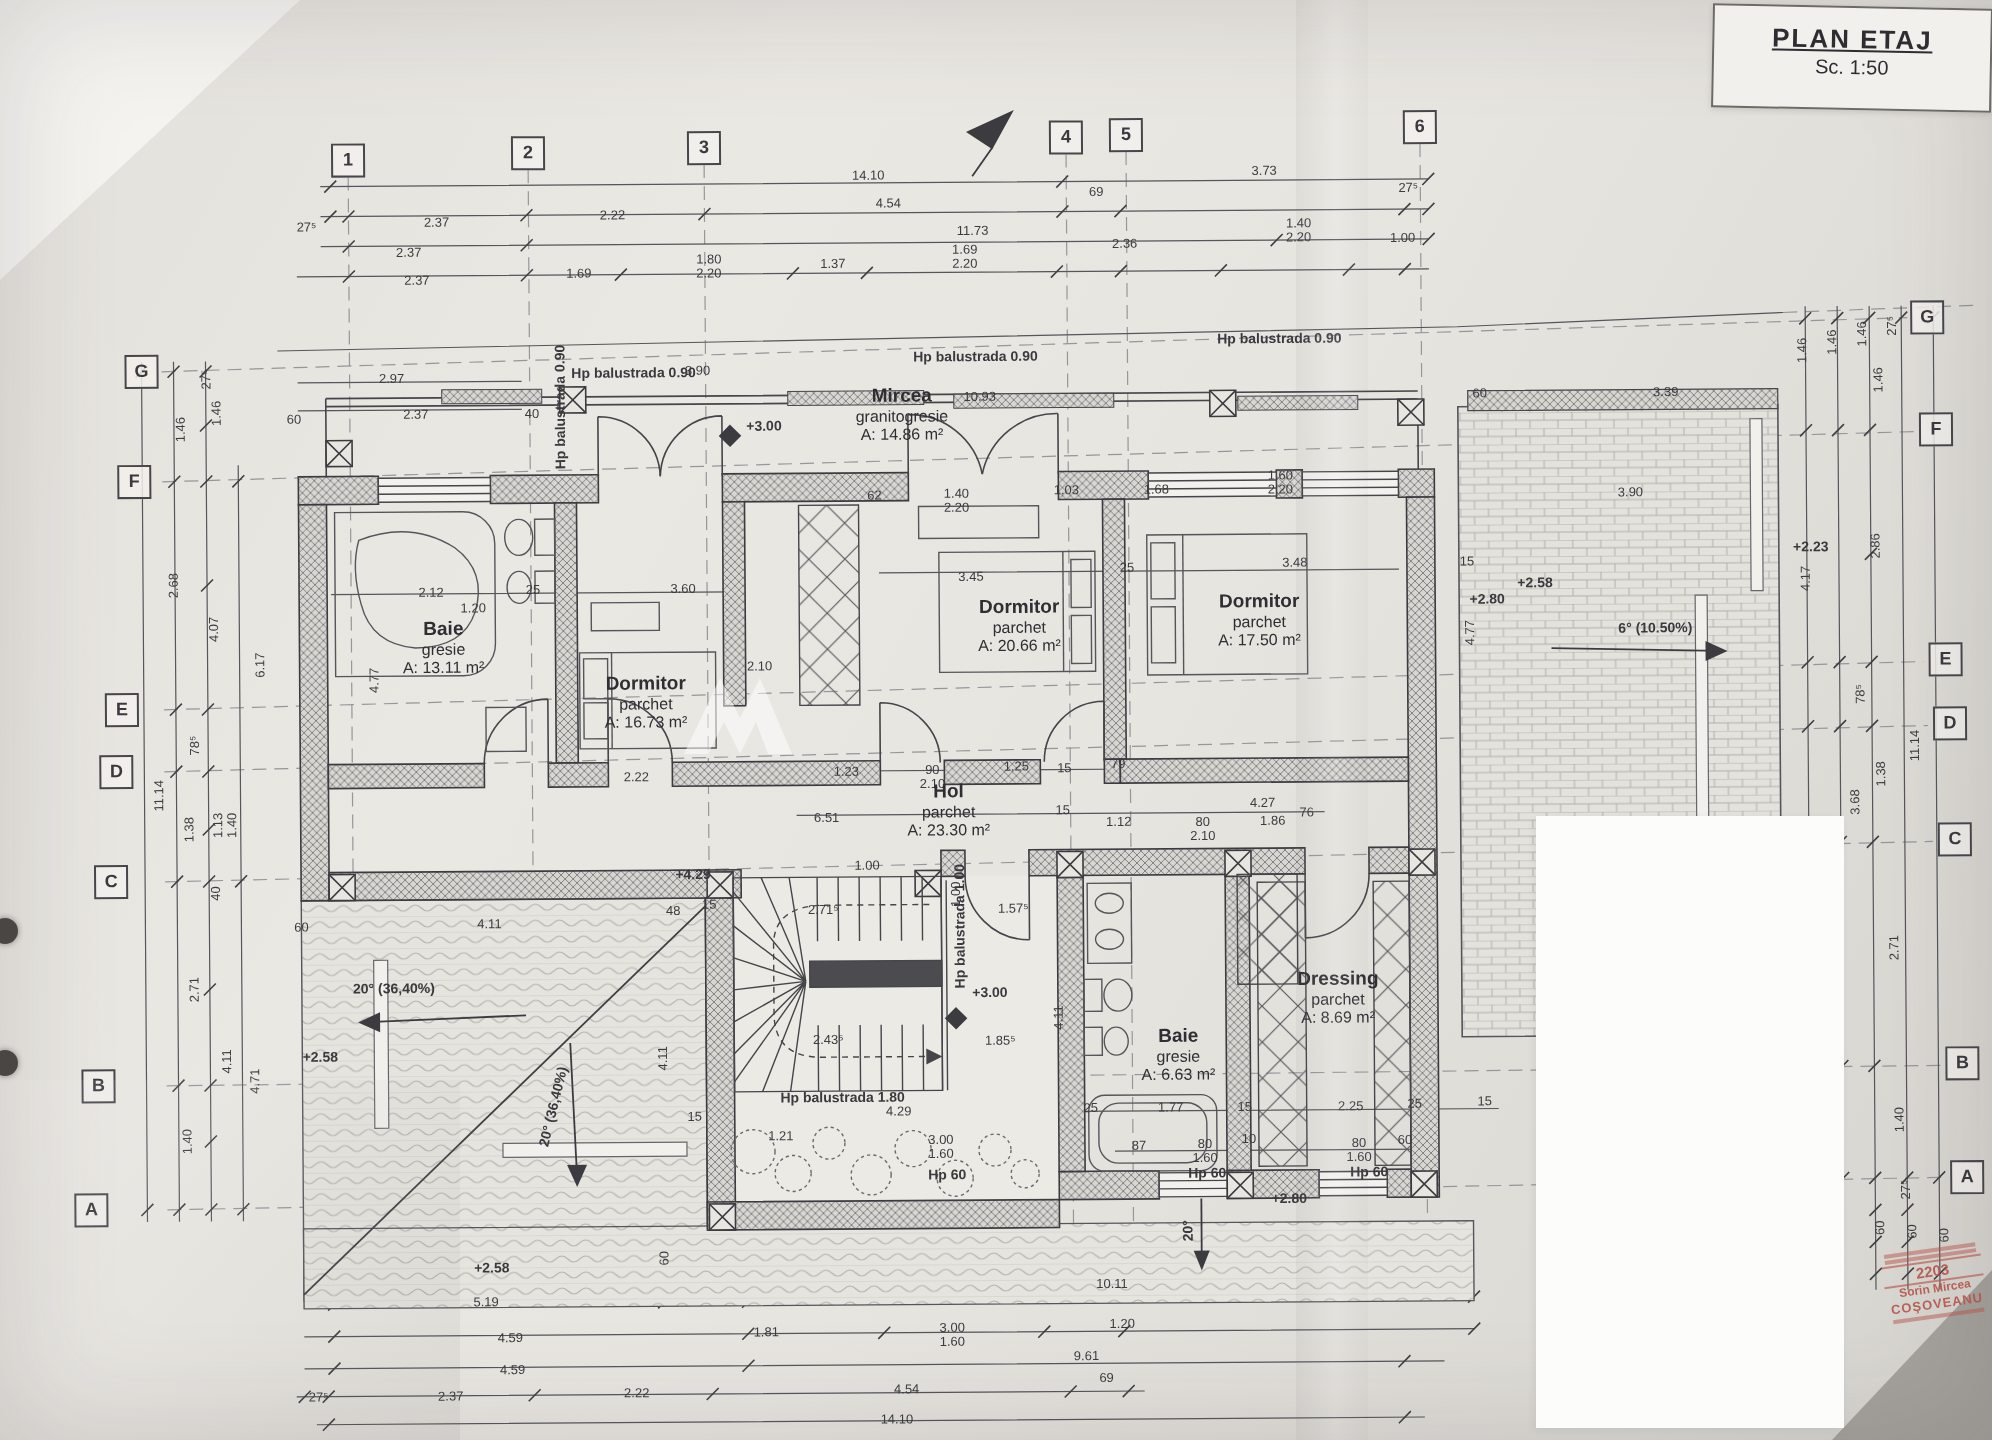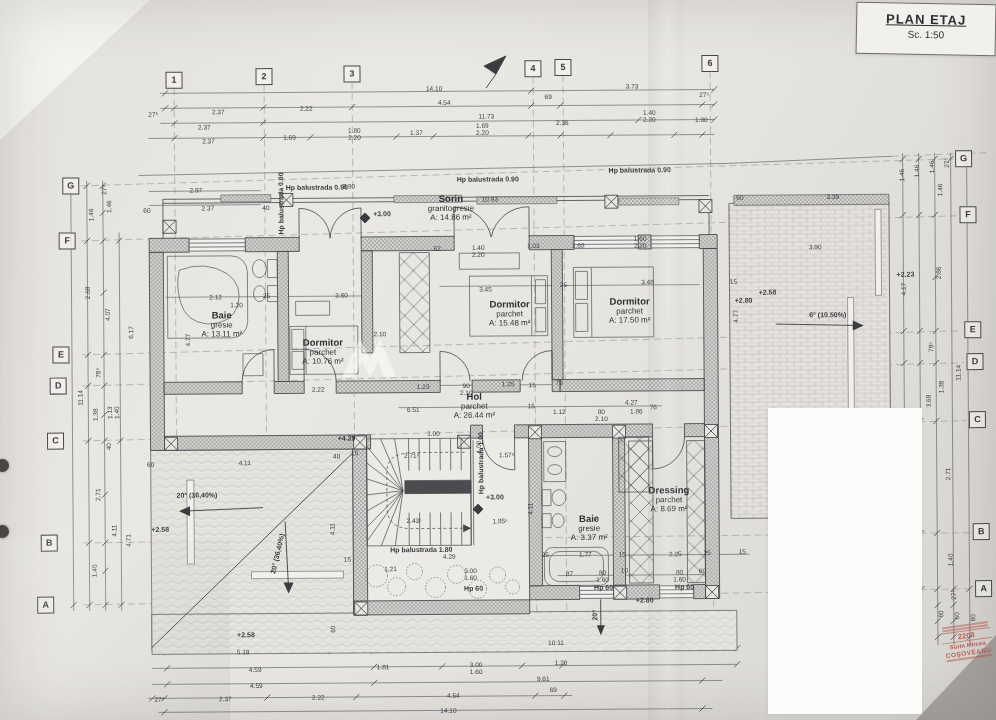--- a/index.html
+++ b/index.html
@@ -348,46 +348,46 @@
         <div class="bubble" style="left: 980px; top: 535px;">B</div>
         <div class="bubble" style="left: 982px; top: 592px;">A</div>
         <div class="room" style="left: 222px; top: 322px;">
           <div class="r-name">Baie</div>
           <div class="r-finish">gresie</div>
           <div class="r-area">A: 13.11 m²</div>
         </div>
         <div class="room" style="left: 323px; top: 350px;">
           <div class="r-name">Dormitor</div>
           <div class="r-finish">parchet</div>
-          <div class="r-area">A: 10.76 m²</div>
+          <div class="r-area">A: 16.73 m²</div>
         </div>
         <div class="room" style="left: 510px; top: 313px;">
           <div class="r-name">Dormitor</div>
           <div class="r-finish">parchet</div>
-          <div class="r-area">A: 15.48 m²</div>
+          <div class="r-area">A: 20.66 m²</div>
         </div>
         <div class="room" style="left: 630px; top: 311px;">
           <div class="r-name">Dormitor</div>
           <div class="r-finish">parchet</div>
           <div class="r-area">A: 17.50 m²</div>
         </div>
         <div class="room" style="left: 452px; top: 207px;">
-          <div class="r-name">Sorin</div>
+          <div class="r-name">Mircea</div>
           <div class="r-finish">granitogresie</div>
           <div class="r-area">A: 14.86 m²</div>
         </div>
         <div class="room" style="left: 474px; top: 405px;">
           <div class="r-name">Hol</div>
           <div class="r-finish">parchet</div>
-          <div class="r-area">A: 26.44 m²</div>
+          <div class="r-area">A: 23.30 m²</div>
         </div>
         <div class="room" style="left: 588px; top: 528px;">
           <div class="r-name">Baie</div>
           <div class="r-finish">gresie</div>
-          <div class="r-area">A: 3.37 m²</div>
+          <div class="r-area">A: 6.63 m²</div>
         </div>
         <div class="room" style="left: 668px; top: 500px;">
           <div class="r-name">Dressing</div>
           <div class="r-finish">parchet</div>
           <div class="r-area">A: 8.69 m²</div>
         </div>
         <div class="dim" style="left: 155px; top: 112px;">
           <div>27⁵</div>
         </div>
         <div class="dim" style="left: 220px; top: 110px;">

